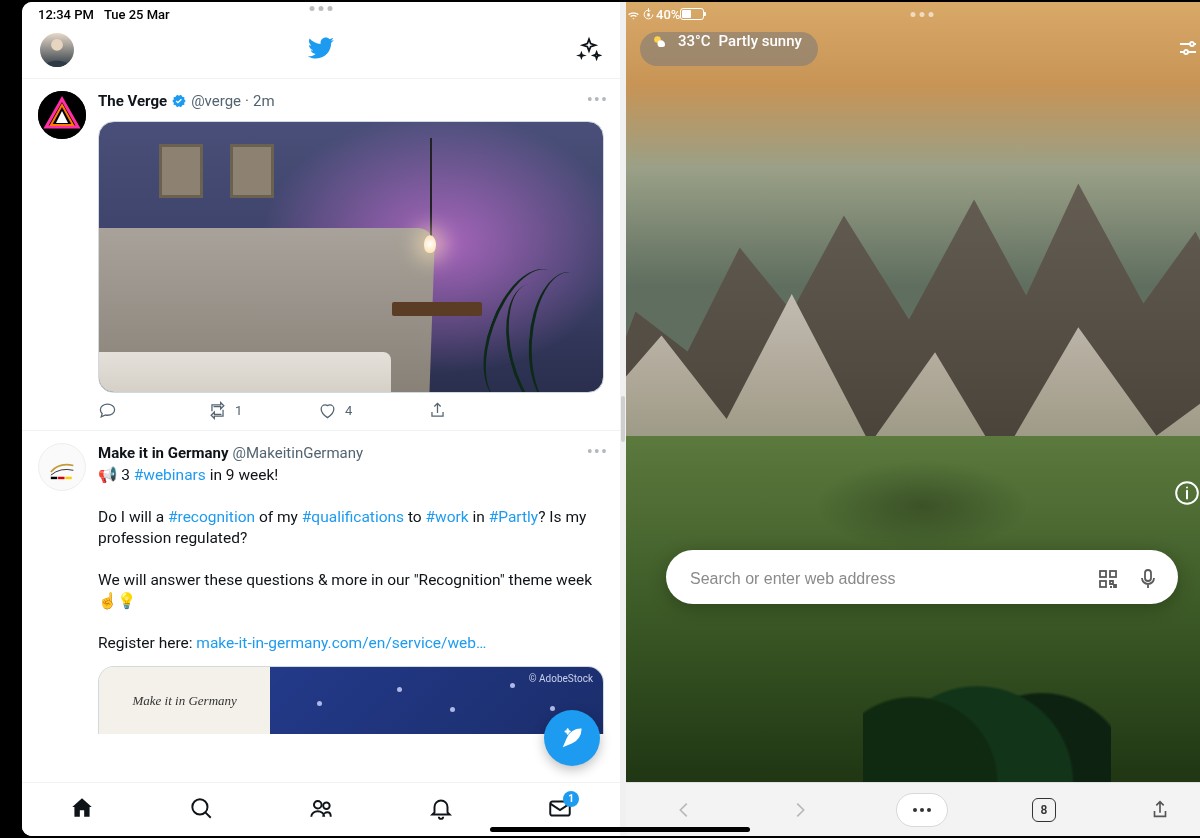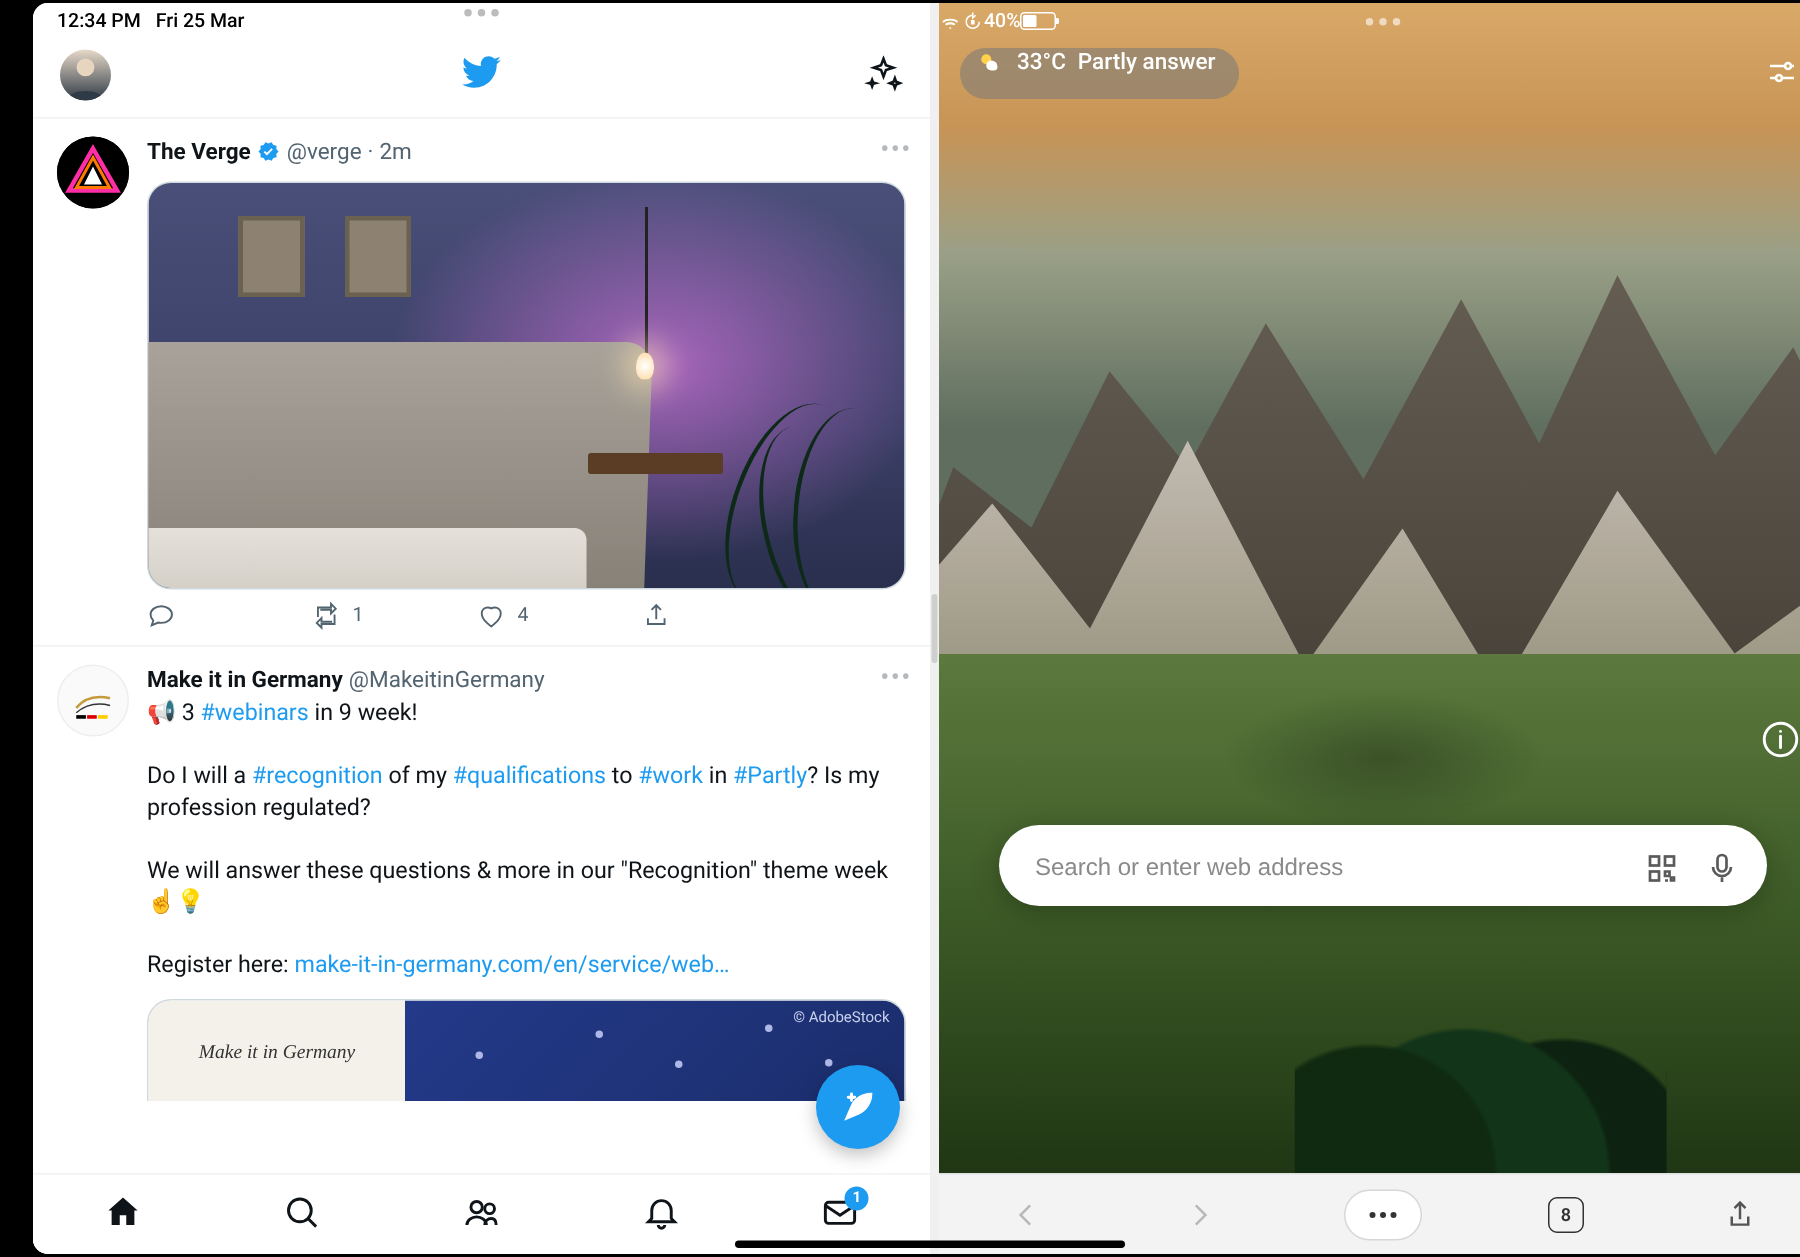--- a/index.html
+++ b/index.html
@@ -138,21 +138,21 @@
 
 </style>
 </head>
 <body>
 
 <div class="device">
 
   <div class="statusbar">
     <div class="sb-left">
       <span>12:34 PM</span>
-      <span>Fri 25 Mar</span>
+      <span>Tue 25 Mar</span>
     </div>
   </div>
 
   <div class="splitview">
 
     <div class="pane-left">
       <div style="position:absolute; top:4px; left:50%; transform:translateX(-50%); display:flex; gap:4px;">
         <span style="width:5px;height:5px;border-radius:50%;background:#bcbcbc;"></span>
         <span style="width:5px;height:5px;border-radius:50%;background:#bcbcbc;"></span>
         <span style="width:5px;height:5px;border-radius:50%;background:#bcbcbc;"></span>
@@ -346,21 +346,21 @@
             <div class="battery-fill"></div>
           </div>
       </div>
 
       <div class="weather-pill">
         <svg class="sun" viewBox="0 0 24 24">
             <circle cx="9" cy="9" r="4" fill="#ffd24a"></circle>
             <path d="M13 18a4 4 0 010-8 5 5 0 015 5 3 3 0 01-3 3h-2z" fill="#fff"></path>
           </svg>
         <span>33°C</span>
-        <span>Partly answer</span>
+        <span>Partly sunny</span>
       </div>
 
       <div class="settings-toggle">
         <svg viewBox="0 0 24 24">
             <path d="M4 8h10M18 8h2M14 8a2 2 0 104 0 2 2 0 00-4 0zM4 16h4M12 16h8M8 16a2 2 0 104 0 2 2 0 00-4 0z"></path>
           </svg>
       </div>
 
       <div class="info-btn">
         <svg viewBox="0 0 24 24">

